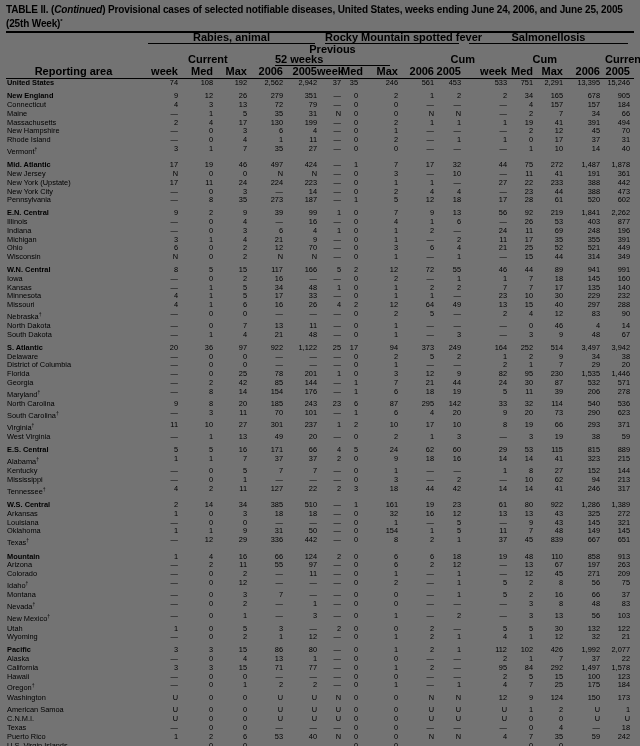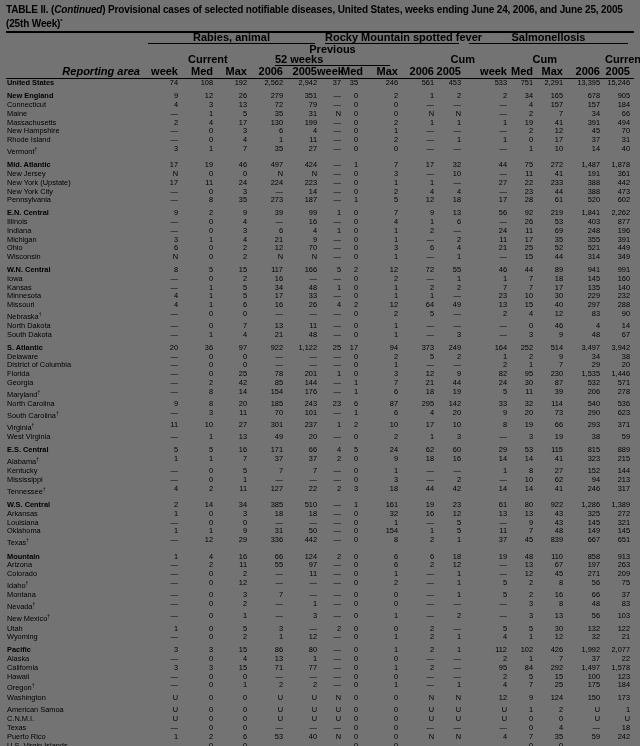--- a/index.html
+++ b/index.html
@@ -31,21 +31,21 @@
   .hrow .gname {
     grid-column: span 5; text-align: center; white-space: nowrap;
     border-bottom: 1px solid #000; padding-bottom: 1px; margin: 0 2px 0 8px;
   }
   .hrow .prev { grid-column: span 2; text-align: center; white-space: nowrap; }
   .hrow .wk52 {
     grid-column: span 2; white-space: nowrap;
     border-bottom: 1px solid #000; margin: 0 1px; padding-bottom: 1px;
   }
   .hrow .hr { text-align: right; white-space: nowrap; }
-  .hrow .hl { text-align: right; white-space: nowrap; padding-left: 1px; font-style: italic; }
+  .hrow .hl { text-align: center; white-space: nowrap; padding-left: 1px; }
   .hrow.r2, .hrow.r3 { margin-top: 1px; gap: 48px; }
   .hrow.r4 { margin-top: 1px; align-items: end; }
   .midrule { border-top: 1px solid #000; margin-top: 2px; }
 
   
   .row { font-size: 7.4px; line-height: 8.8px; }
   .row.gap { margin-top: 4px; }
   .row .area { white-space: nowrap; padding-left: 1px; overflow: visible; }
   .row.bold .area { font-weight: 700; }
   .row .num { text-align: right; white-space: nowrap; }

